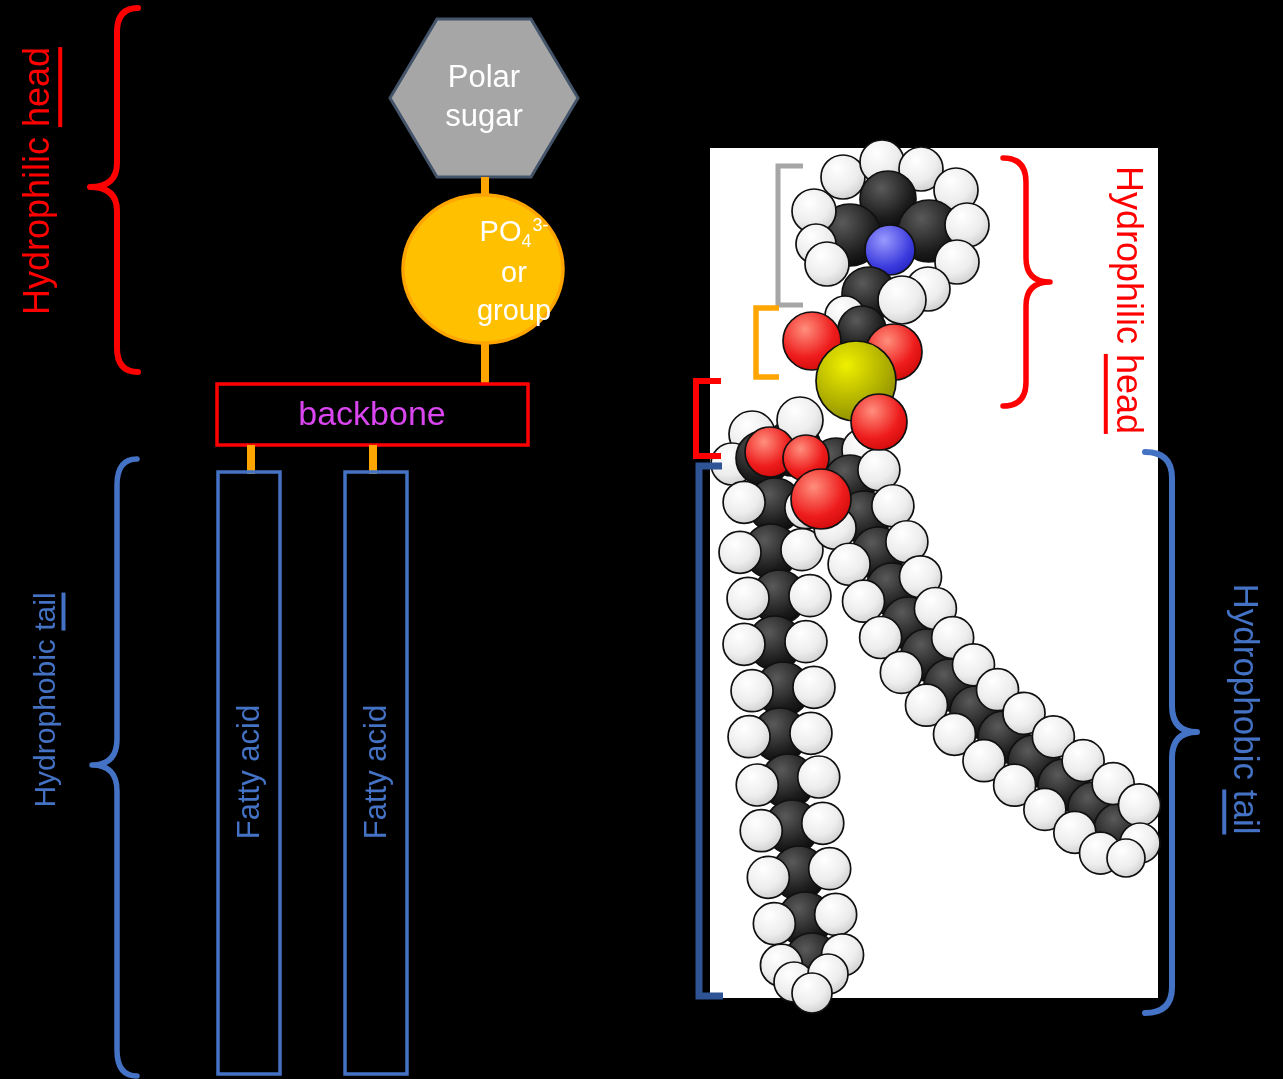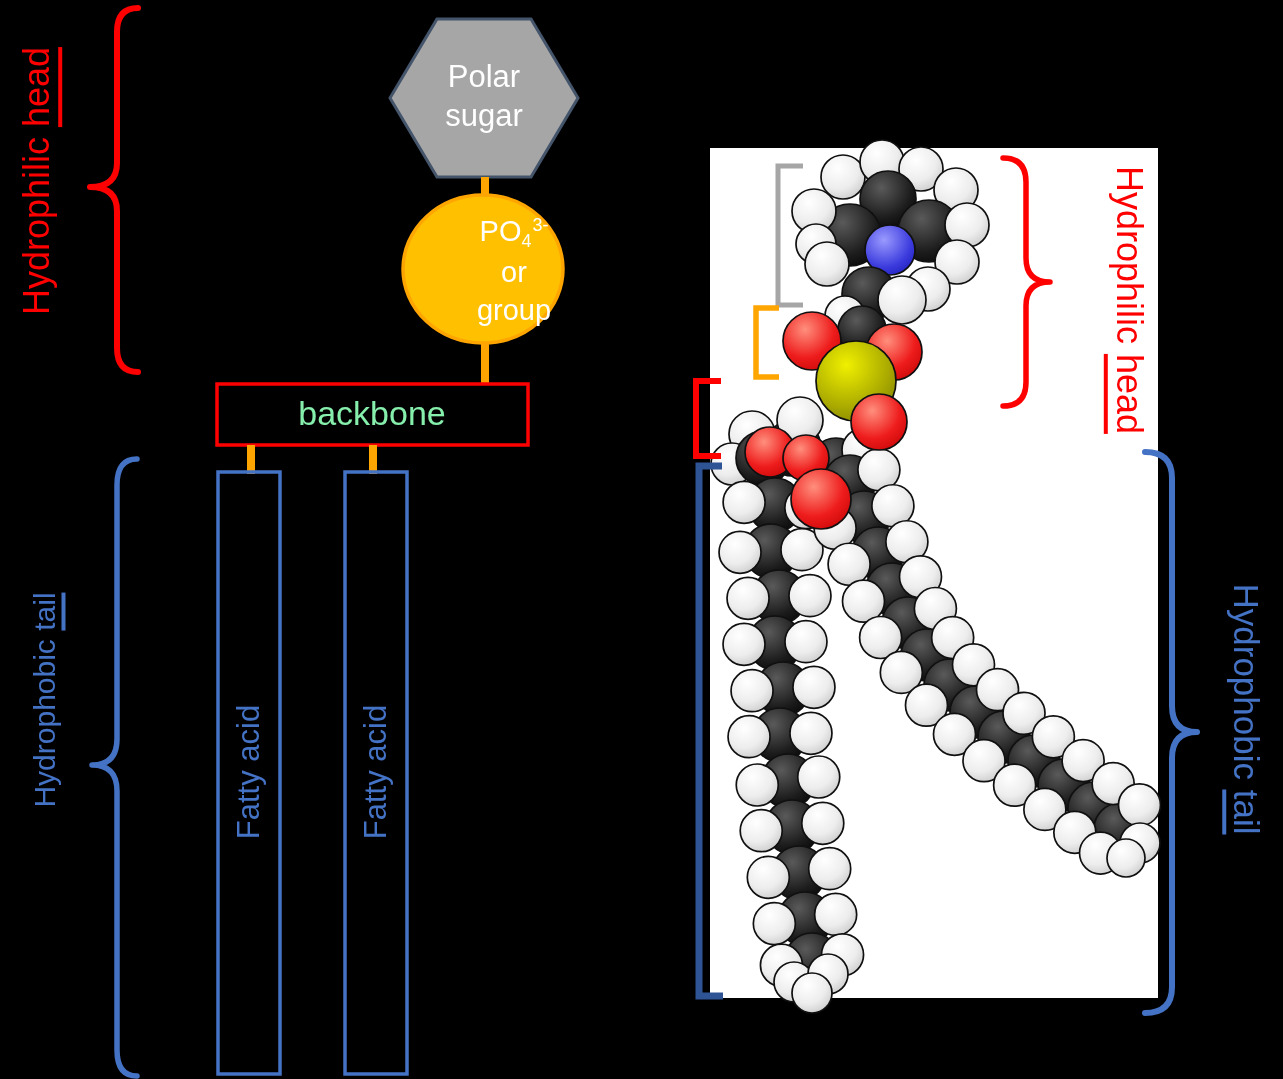--- a/index.html
+++ b/index.html
@@ -199,21 +199,21 @@
     <div>Polar</div>
     <div>sugar</div>
   </div>
 
   <div class="txt center-lines" style="left: 483px; top: 271px; font-size: 29px; line-height: 1.32; color: rgb(255, 255, 255); margin-left: 31px;">
     <div><span>PO</span><sub class="sb">4</sub><sup class="sp">3-</sup></div>
     <div>or</div>
     <div>group</div>
   </div>
 
-  <div class="txt" style="left: 372px; top: 414px; font-size: 34px; color: #86efac;">backbone</div>
+  <div class="txt" style="left: 372px; top: 414px; font-size: 34px; color: #d946ef;">backbone</div>
 
   <div class="txt rot-ccw" style="left: 249px; top: 772px; font-size: 31px; color: rgb(68, 114, 196);">Fatty acid</div>
   <div class="txt rot-ccw" style="left: 376px; top: 772px; font-size: 31px; color: rgb(68, 114, 196);">Fatty acid</div>
 
   <div class="txt rot-ccw" style="left: 44px; top: 700px; font-size: 30px; color: rgb(68, 114, 196);">
     <span>Hydrophobic </span><span class="us">tail</span>
   </div>
 
   <div class="txt rot-cw" style="left: 1129px; top: 300px; font-size: 36px; color: rgb(255, 0, 0);">
     <span>Hydrophilic </span><span class="us">head</span>

